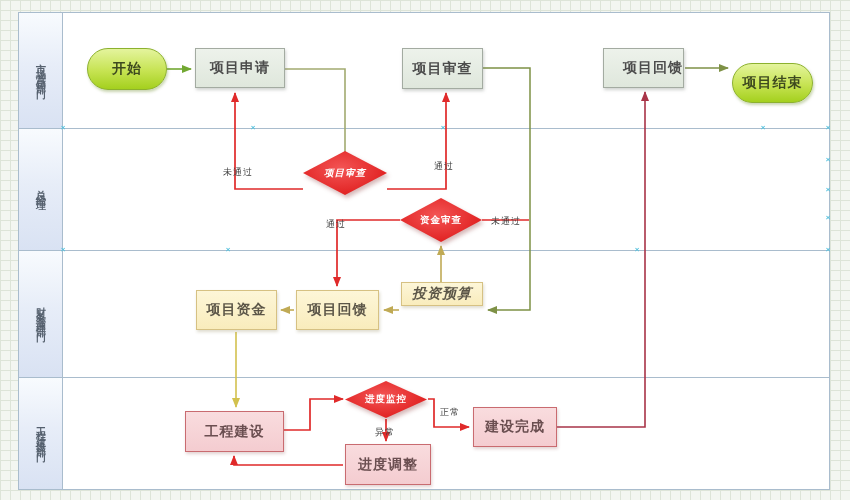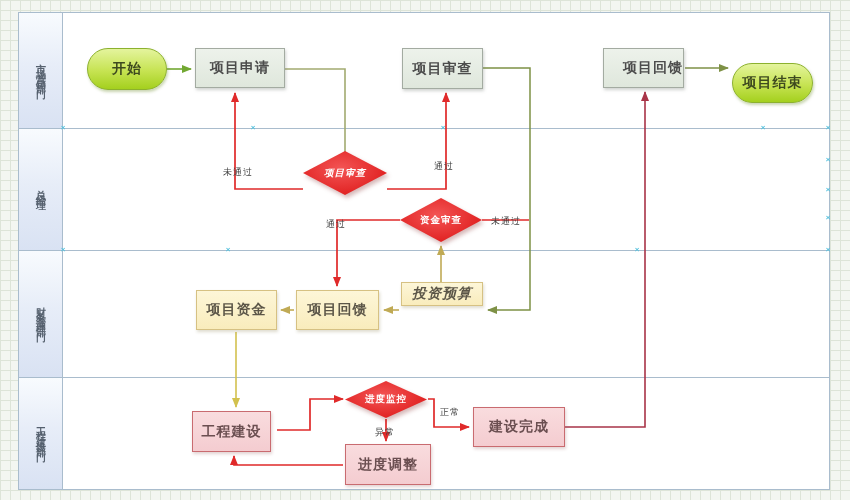--- a/index.html
+++ b/index.html
@@ -159,26 +159,26 @@
   <div class="diamond">项目审查</div>
 </div>
 <div class="diamond-wrap" style="left:400px;top:198px;width:82px;height:44px;">
   <div class="diamond">资金审查</div>
 </div>
 
 <div class="node box-yellow" style="left:196px;top:290px;width:81px;height:40px;">项目资金</div>
 <div class="node box-yellow" style="left:296px;top:290px;width:83px;height:40px;">项目回馈</div>
 <div class="node box-yellow" style="left:401px;top:282px;width:82px;height:24px;font-style:italic;">投资预算</div>
 
-<div class="node box-pink" style="left:192px;top:411px;width:79px;height:41px;">工程建设</div>
+<div class="node box-pink" style="left:185px;top:411px;width:99px;height:41px;">工程建设</div>
 <div class="diamond-wrap" style="left:345px;top:381px;width:82px;height:37px;">
   <div class="diamond">进度监控</div>
 </div>
 <div class="node box-pink" style="left:345px;top:444px;width:86px;height:41px;">进度调整</div>
-<div class="node box-pink" style="left:473px;top:407px;width:92px;height:40px;">建设完成</div>
+<div class="node box-pink" style="left:473px;top:407px;width:84px;height:40px;">建设完成</div>
 
 <span class="handle" style="left:63px;top:128px;">×</span>
 <span class="handle" style="left:253px;top:128px;">×</span>
 <span class="handle" style="left:443px;top:128px;">×</span>
 <span class="handle" style="left:763px;top:128px;">×</span>
 <span class="handle" style="left:828px;top:128px;">×</span>
 <span class="handle" style="left:828px;top:160px;">×</span>
 <span class="handle" style="left:828px;top:190px;">×</span>
 <span class="handle" style="left:828px;top:218px;">×</span>
 <span class="handle" style="left:63px;top:250px;">×</span>

